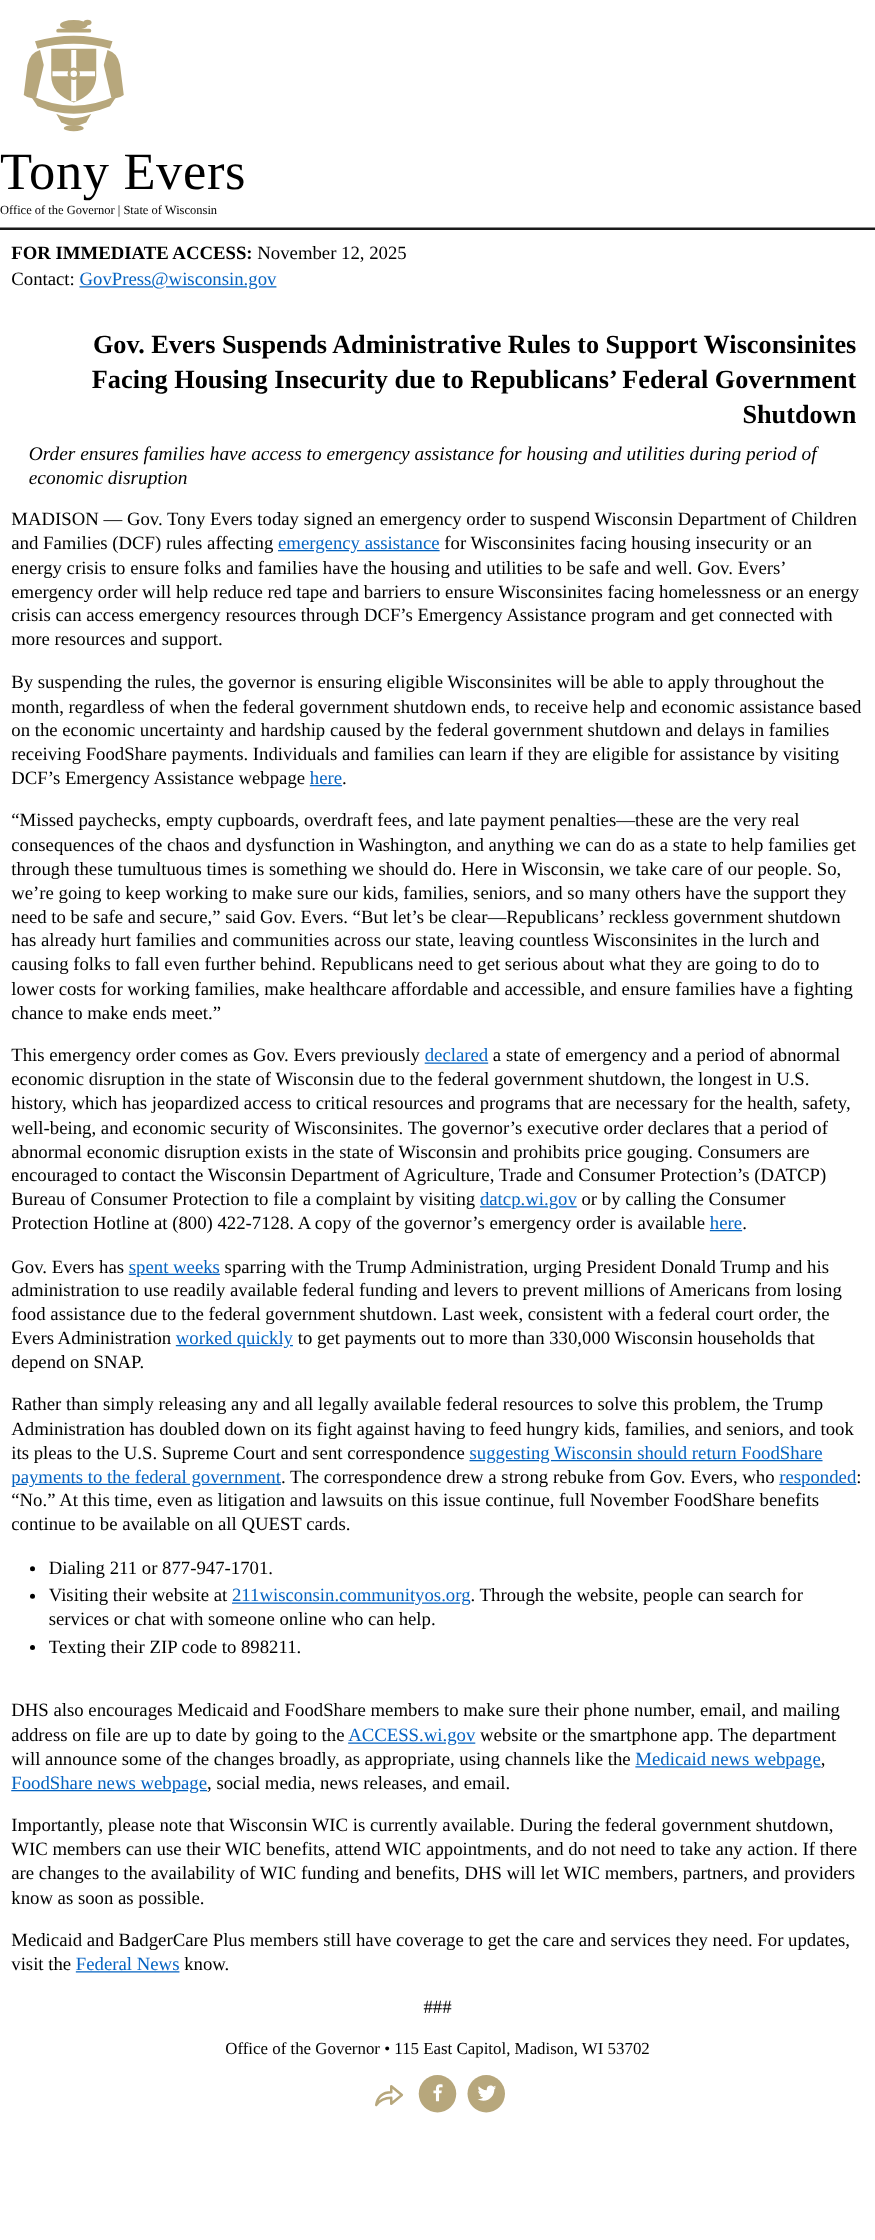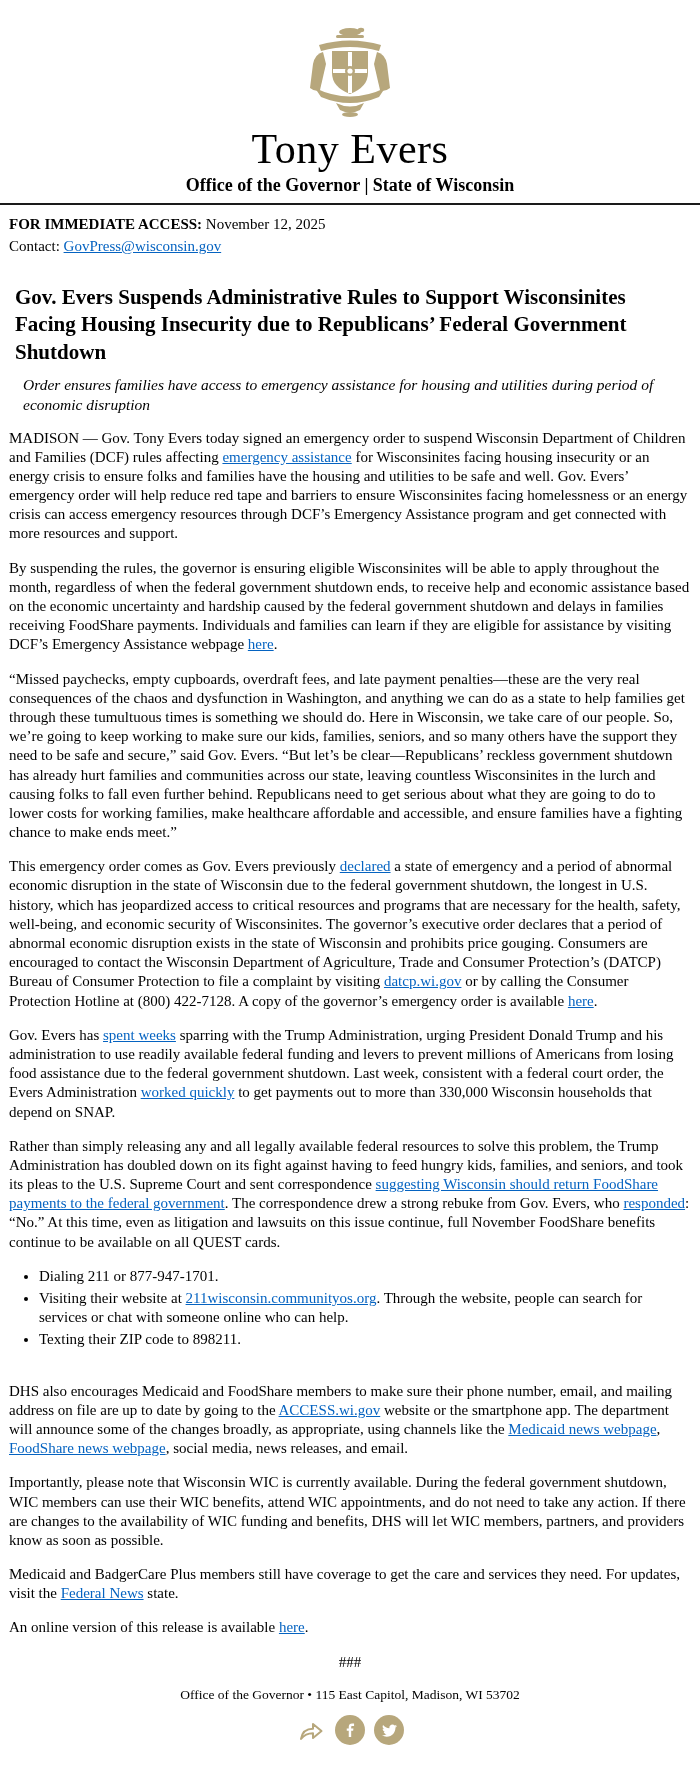--- a/index.html
+++ b/index.html
@@ -12,29 +12,29 @@
   body{
     width:700px;
     background:#ffffff;
     color:#000;
     font-family:"Liberation Serif","DejaVu Serif",serif;
     font-size:15px;
     line-height:1.28;
   }
   a{color:var(--link);text-decoration:underline;cursor:pointer;}
   .email{width:700px;}
-  .header{text-align:center;padding-top:24px;}
+  .header{text-align:left;padding-top:12px;}
   .crest{display:block;margin:0 auto;}
   .gov-name{font-size:42px;line-height:1.05;margin-top:4px;letter-spacing:.5px;}
-  .gov-sub{font-size:18px;font-weight:700;margin-top:3px;padding-bottom:6px;}
+  .gov-sub{font-size:10px;font-weight:400;margin-top:3px;padding-bottom:6px;}
   .rule{border:0;border-top:2px solid #1a1a1a;margin:0 0 10px;}
   .content{padding:0 9px;}
   .meta{margin:2px 0;}
   .meta b{font-weight:700;}
-  h1{font-size:21px;text-align:left;margin:28px 6px 8px;line-height:1.32;font-weight:700;}
+  h1{font-size:21px;text-align:right;margin:28px 6px 8px;line-height:1.32;font-weight:700;}
   .sub{font-style:italic;text-align:left;font-size:15.5px;margin:0 14px 14px;}
   p.body-p{margin:0 0 15px;}
   ul.bullets{margin:0 0 32px 30px;padding:0;}
   ul.bullets li{margin:0 0 3px;}
   .end{text-align:center;margin:6px 0 14px;}
   .footer{text-align:center;font-size:13.5px;}
   .footer .line{margin:7px 0;}
   .social{display:flex;justify-content:center;align-items:center;gap:9px;margin:12px 0 8px;}
   .icon{width:30px;height:30px;display:inline-flex;align-items:center;justify-content:center;}
   .icon.round{background:var(--accent);border-radius:50%;}
@@ -91,22 +91,21 @@
         <p class="body-p"><span>This emergency order comes as Gov. Evers previously </span><a href="#">declared</a><span> a state of emergency and a period of abnormal economic disruption in the state of Wisconsin due to the federal government shutdown, the longest in U.S. history, which has jeopardized access to critical resources and programs that are necessary for the health, safety, well-being, and economic security of Wisconsinites. The governor’s executive order declares that a period of abnormal economic disruption exists in the state of Wisconsin and prohibits price gouging. Consumers are encouraged to contact the Wisconsin Department of Agriculture, Trade and Consumer Protection’s (DATCP) Bureau of Consumer Protection to file a complaint by visiting </span><a href="#">datcp.wi.gov</a><span> or by calling the Consumer Protection Hotline at (800) 422-7128. A copy of the governor’s emergency order is available </span><a href="#">here</a><span>.</span></p>
         <p class="body-p"><span>Gov. Evers has </span><a href="#">spent weeks</a><span> sparring with the Trump Administration, urging President Donald Trump and his administration to use readily available federal funding and levers to prevent millions of Americans from losing food assistance due to the federal government shutdown. Last week, consistent with a federal court order, the Evers Administration </span><a href="#">worked quickly</a><span> to get payments out to more than 330,000 Wisconsin households that depend on SNAP.</span></p>
         <p class="body-p"><span>Rather than simply releasing any and all legally available federal resources to solve this problem, the Trump Administration has doubled down on its fight against having to feed hungry kids, families, and seniors, and took its pleas to the U.S. Supreme Court and sent correspondence </span><a href="#">suggesting Wisconsin should return FoodShare payments to the federal government</a><span>. The correspondence drew a strong rebuke from Gov. Evers, who </span><a href="#">responded</a><span>: “No.” At this time, even as litigation and lawsuits on this issue continue, full November FoodShare benefits continue to be available on all QUEST cards.</span></p>
         <ul class="bullets">
           <li><span>Dialing 211 or 877-947-1701.</span></li>
           <li><span>Visiting their website at </span><a href="#">211wisconsin.communityos.org</a><span>. Through the website, people can search for services or chat with someone online who can help.</span></li>
           <li><span>Texting their ZIP code to 898211.</span></li>
         </ul>
         <p class="body-p"><span>DHS also encourages Medicaid and FoodShare members to make sure their phone number, email, and mailing address on file are up to date by going to the </span><a href="#">ACCESS.wi.gov</a><span> website or the smartphone app. The department will announce some of the changes broadly, as appropriate, using channels like the </span><a href="#">Medicaid news webpage</a><span>, </span><a href="#">FoodShare news webpage</a><span>, social media, news releases, and email.</span></p>
         <p class="body-p"><span>Importantly, please note that Wisconsin WIC is currently available. During the federal government shutdown, WIC members can use their WIC benefits, attend WIC appointments, and do not need to take any action. If there are changes to the availability of WIC funding and benefits, DHS will let WIC members, partners, and providers know as soon as possible.</span></p>
-        <p class="body-p"><span>Medicaid and BadgerCare Plus members still have coverage to get the care and services they need. For updates, visit the </span><a href="#">Federal News</a><span> state.</span></p>
-        <p class="body-p"><span>An online version of this release is available </span><a href="#">here</a><span>.</span></p>
+        <p class="body-p"><span>Medicaid and BadgerCare Plus members still have coverage to get the care and services they need. For updates, visit the </span><a href="#">Federal News</a><span> know.</span></p>
       </div>
 
     <div class="end">###</div>
   </div>
 
   <footer class="footer">
     <div class="line">Office of the Governor • 115 East Capitol, Madison, WI 53702</div>
 
     <div class="social">
       <span class="icon">

